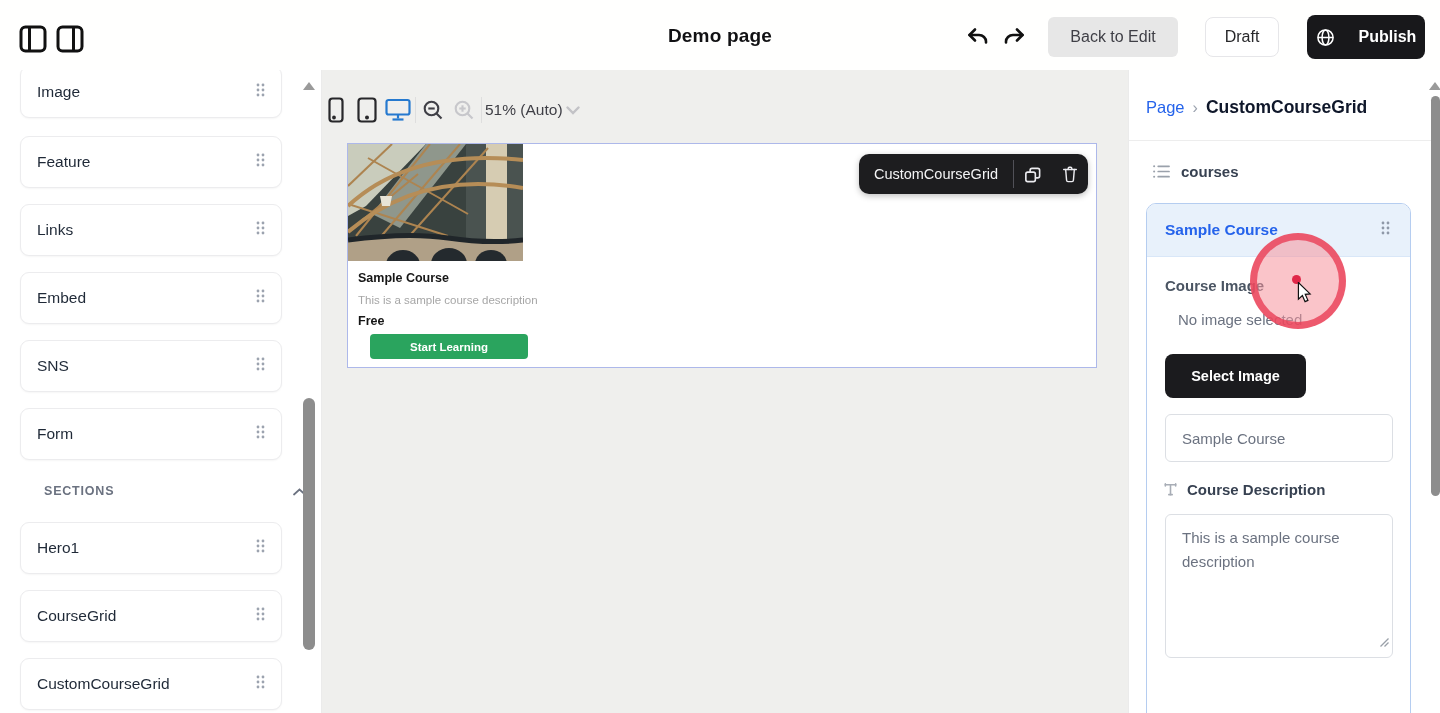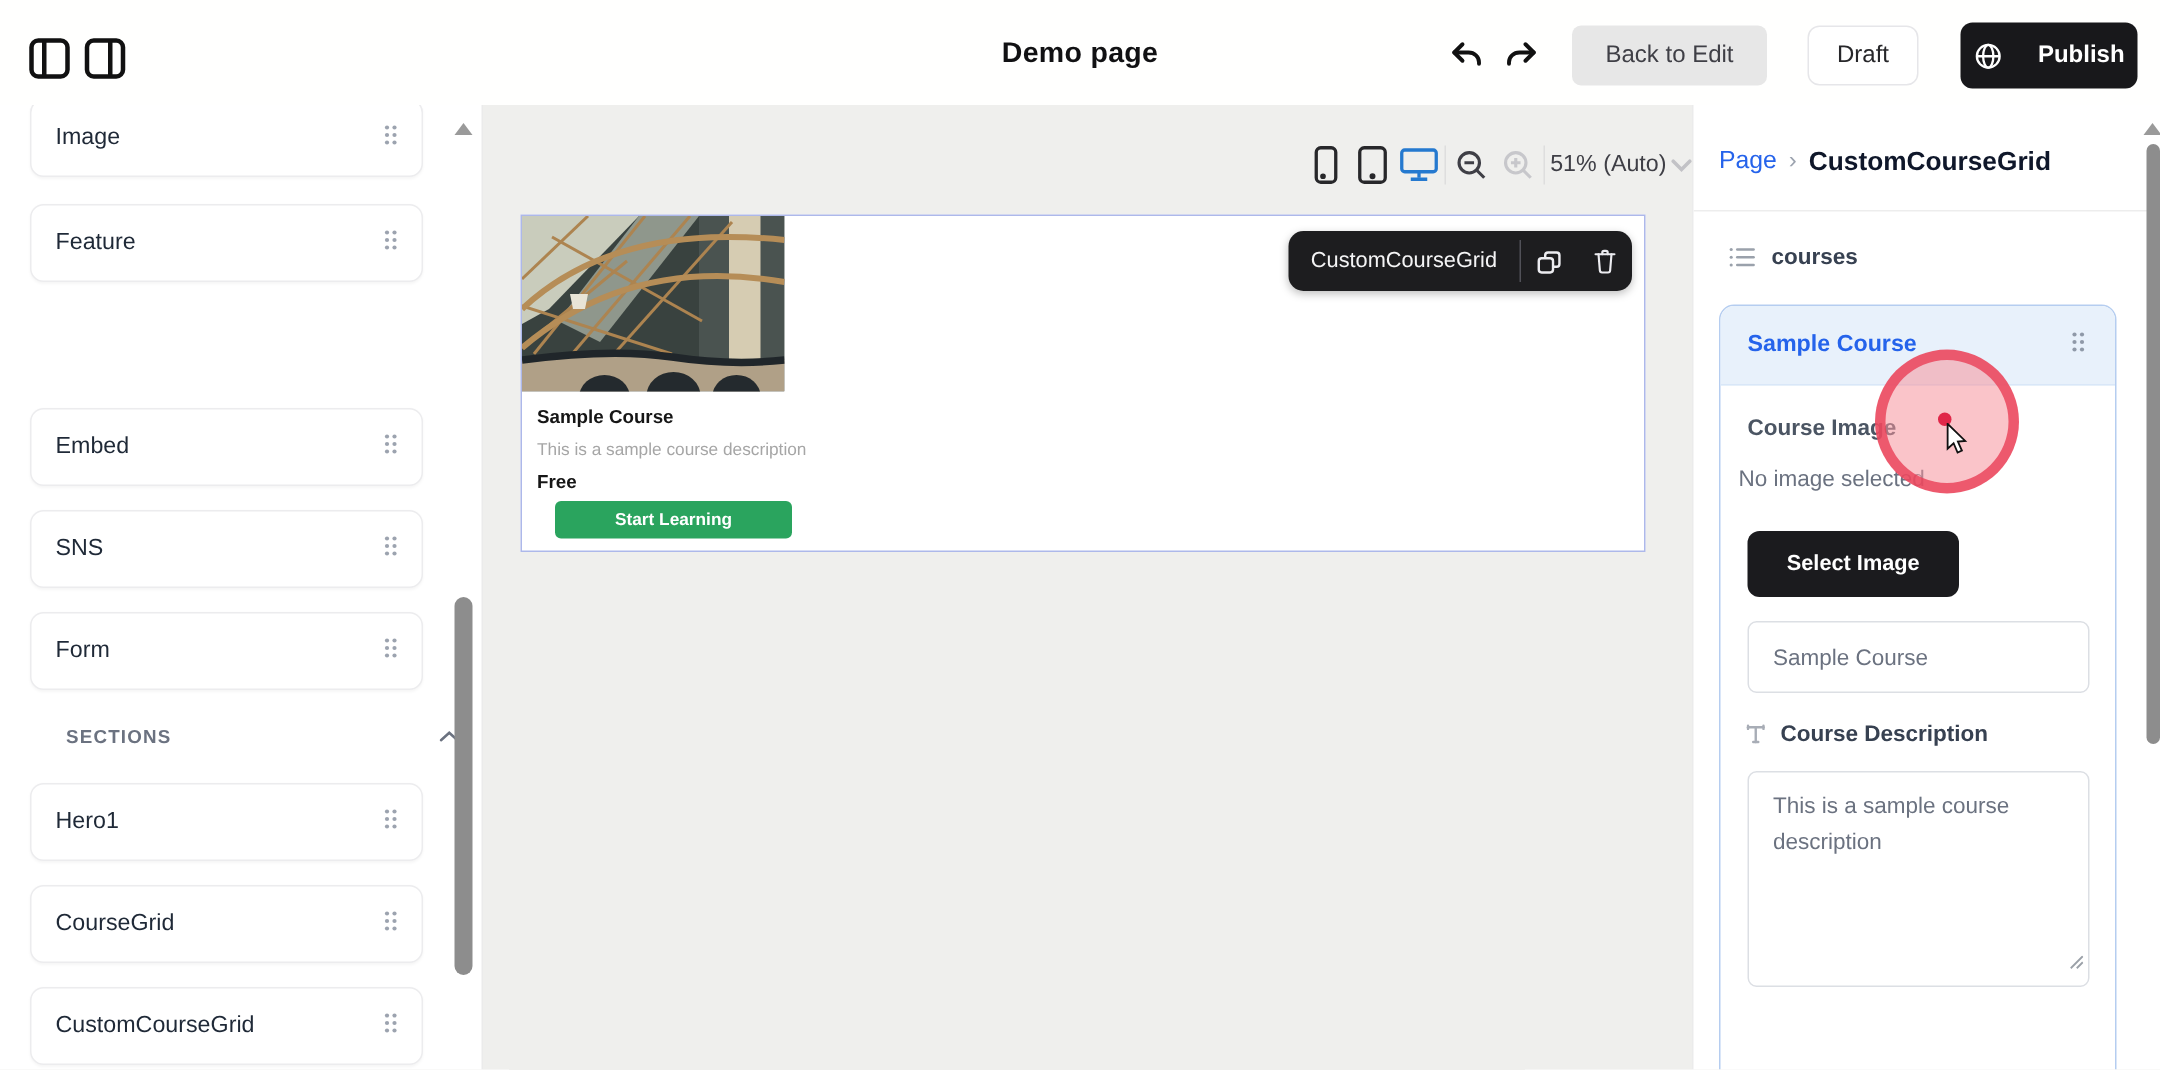--- a/index.html
+++ b/index.html
@@ -43,21 +43,21 @@
   .sb-arrow-up { width:0; height:0; border-left:6px solid transparent; border-right:6px solid transparent;
     border-bottom:8px solid #9a9a9a; }
   #left-scroll-arrow { position:absolute; left:303px; top:12px; }
   #left-scroll-thumb { position:absolute; left:303px; top:328px; width:12px; height:252px;
     background:#8d8d8d; border-radius:6px; cursor:pointer; }
 
   
   #canvas { position:absolute; left:322px; top:70px; width:806px; height:643px;
     background:#efefed; overflow:hidden; }
   #canvas-toolbar { position:absolute; left:0; top:24px; width:100%; height:32px;
-    display:flex; align-items:center; justify-content:flex-end; gap:3px; }
+    display:flex; align-items:center; justify-content:flex-start; gap:3px; }
   .tool-ic { width:28px; height:28px; display:flex; align-items:center; justify-content:center; cursor:pointer; }
   .tb-sep { width:1px; height:26px; background:#dedede; }
   #zoom-label { font-size:15.5px; color:#3f3f46; }
   
   #preview { position:absolute; left:25px; top:73px; width:750px; height:225px;
     background:#ffffff; border:1px solid #adb8ea; }
   #pv-image { position:absolute; left:0; top:0; width:175px; height:117px; }
   #pv-title { position:absolute; left:10px; top:127px; font-size:12.5px; font-weight:700; color:#161616; }
   #pv-desc  { position:absolute; left:10px; top:150px; font-size:11.5px; color:#a6a6a6; }
   #pv-price { position:absolute; left:10px; top:170px; font-size:12.5px; font-weight:700; color:#161616; }
@@ -81,21 +81,21 @@
   #rp-divider { position:absolute; left:0; top:70px; width:100%; height:1px; background:#ededed; }
   #courses-row { position:absolute; left:23px; top:93px; display:flex; align-items:center; gap:10px; }
   #courses-row .lbl { font-size:15px; font-weight:600; color:#374151; }
   #item-card { position:absolute; left:17px; top:133px; width:265px; height:600px;
     background:#ffffff; border:1px solid #b5cdf0; border-radius:10px; overflow:hidden; }
   #item-card-hdr { height:53px; background:#e8f1fb; border-bottom:1px solid #d9e7f8;
     display:flex; align-items:center; justify-content:space-between; padding:0 20px 0 18px; }
   #item-card-hdr .ttl { font-size:15.5px; font-weight:700; color:#2563eb; }
   .field-label { font-size:15px; font-weight:600; color:#4b5563; }
   #fl-image { margin:20px 0 0 18px; }
-  #img-status { margin:17px 0 0 12px; font-size:15px; color:#6b7280; }
+  #img-status { margin:17px 0 0 31px; font-size:15px; color:#6b7280; }
   #select-image-btn { margin:26px 0 0 18px; width:141px; height:44px; background:#1b1b1e;
     color:#fff; border:none; border-radius:8px; font-size:14.5px; font-weight:600;
     font-family:inherit; cursor:pointer; display:block; }
   .t-row { display:flex; align-items:center; gap:9px; margin:19px 0 0 16px; }
   .t-row .field-label { color:#374151; font-weight:700; }
   .text-input { margin:16px 0 0 18px; width:228px; height:48px; border:1px solid #dcdfe4;
     border-radius:6px; background:#fff; display:flex; align-items:center; padding:0 16px;
     font-size:15px; color:#6b7280; cursor:text; }
   .text-area { margin:16px 0 0 18px; width:228px; height:144px; border:1px solid #dcdfe4;
     border-radius:6px; background:#fff; padding:11px 16px; font-size:15px; color:#6b7280;
@@ -168,20 +168,33 @@
             <circle cx="7" cy="2" r="1.4"></circle>
             <circle cx="2" cy="7" r="1.4"></circle>
             <circle cx="7" cy="7" r="1.4"></circle>
             <circle cx="2" cy="12" r="1.4"></circle>
             <circle cx="7" cy="12" r="1.4"></circle>
           </g>
         </svg></span>
   </div>
   <div class="comp-card" style="top:66px">
     <span class="lbl">Feature</span>
+    <span><svg width="9" height="14" viewBox="0 0 9 14">
+          <g fill="#9ca3af">
+            <circle cx="2" cy="2" r="1.4"></circle>
+            <circle cx="7" cy="2" r="1.4"></circle>
+            <circle cx="2" cy="7" r="1.4"></circle>
+            <circle cx="7" cy="7" r="1.4"></circle>
+            <circle cx="2" cy="12" r="1.4"></circle>
+            <circle cx="7" cy="12" r="1.4"></circle>
+          </g>
+        </svg></span>
+  </div>
+  <div class="comp-card" style="top:134px">
+    <span class="lbl">Links</span>
     <span><svg width="9" height="14" viewBox="0 0 9 14">
           <g fill="#9ca3af">
             <circle cx="2" cy="2" r="1.4"></circle>
             <circle cx="7" cy="2" r="1.4"></circle>
             <circle cx="2" cy="7" r="1.4"></circle>
             <circle cx="7" cy="7" r="1.4"></circle>
             <circle cx="2" cy="12" r="1.4"></circle>
             <circle cx="7" cy="12" r="1.4"></circle>
           </g>
         </svg></span>

